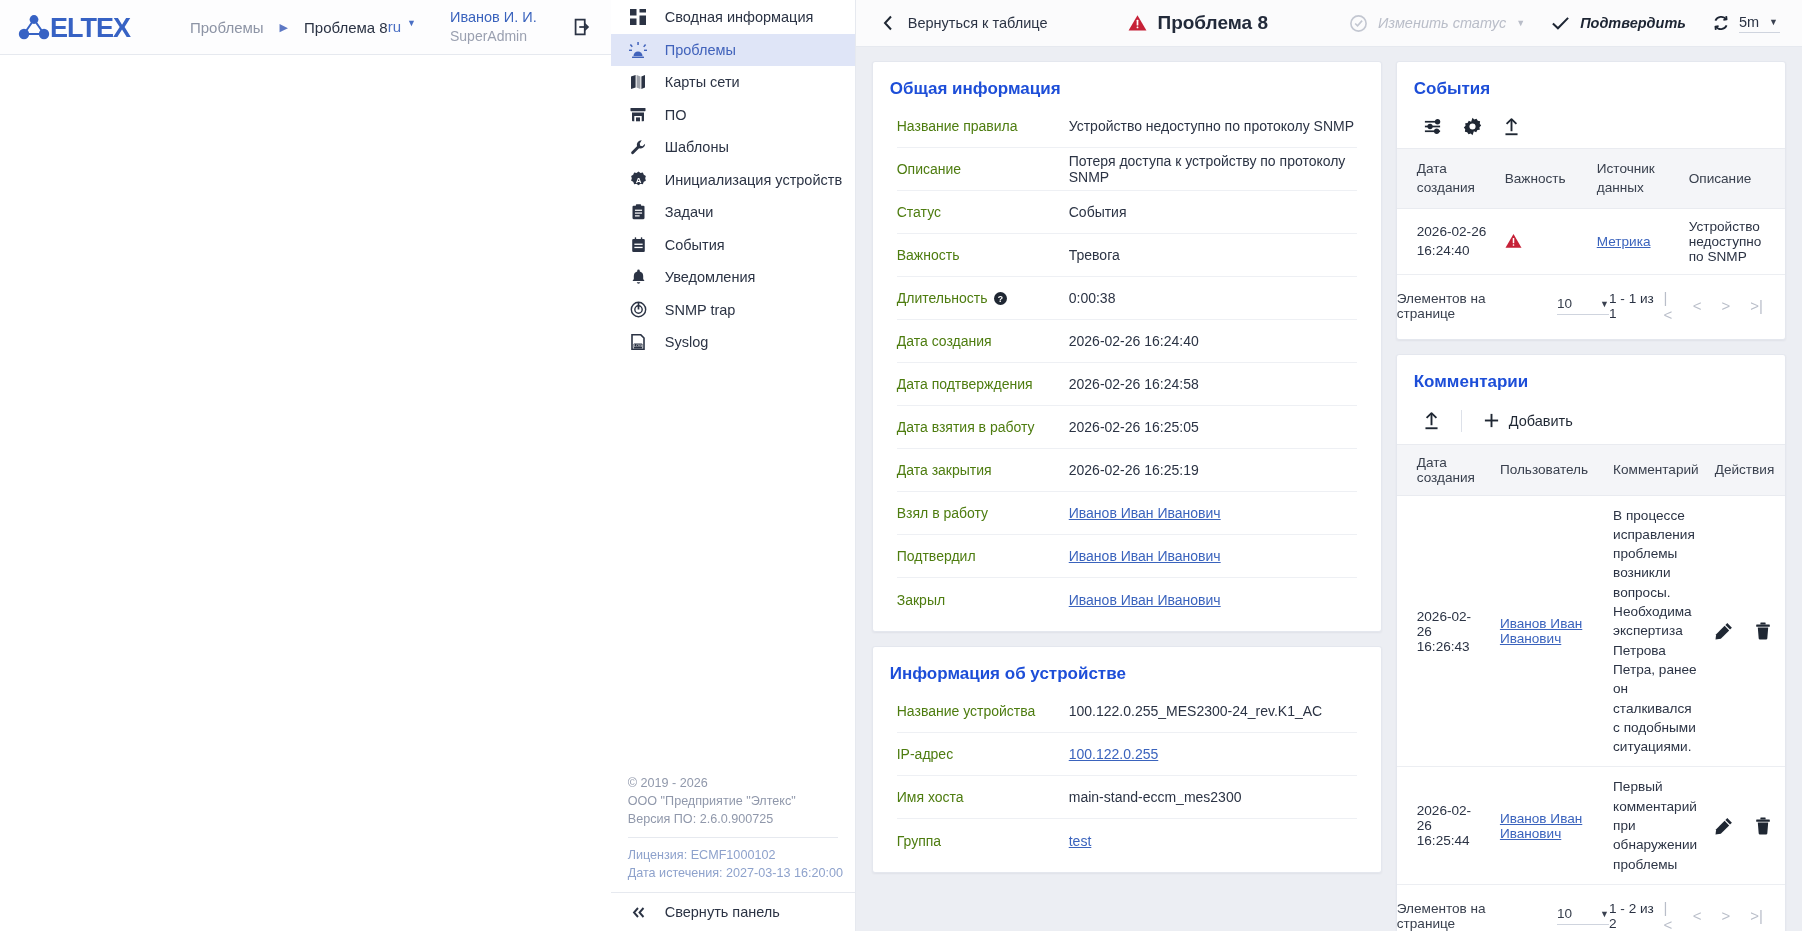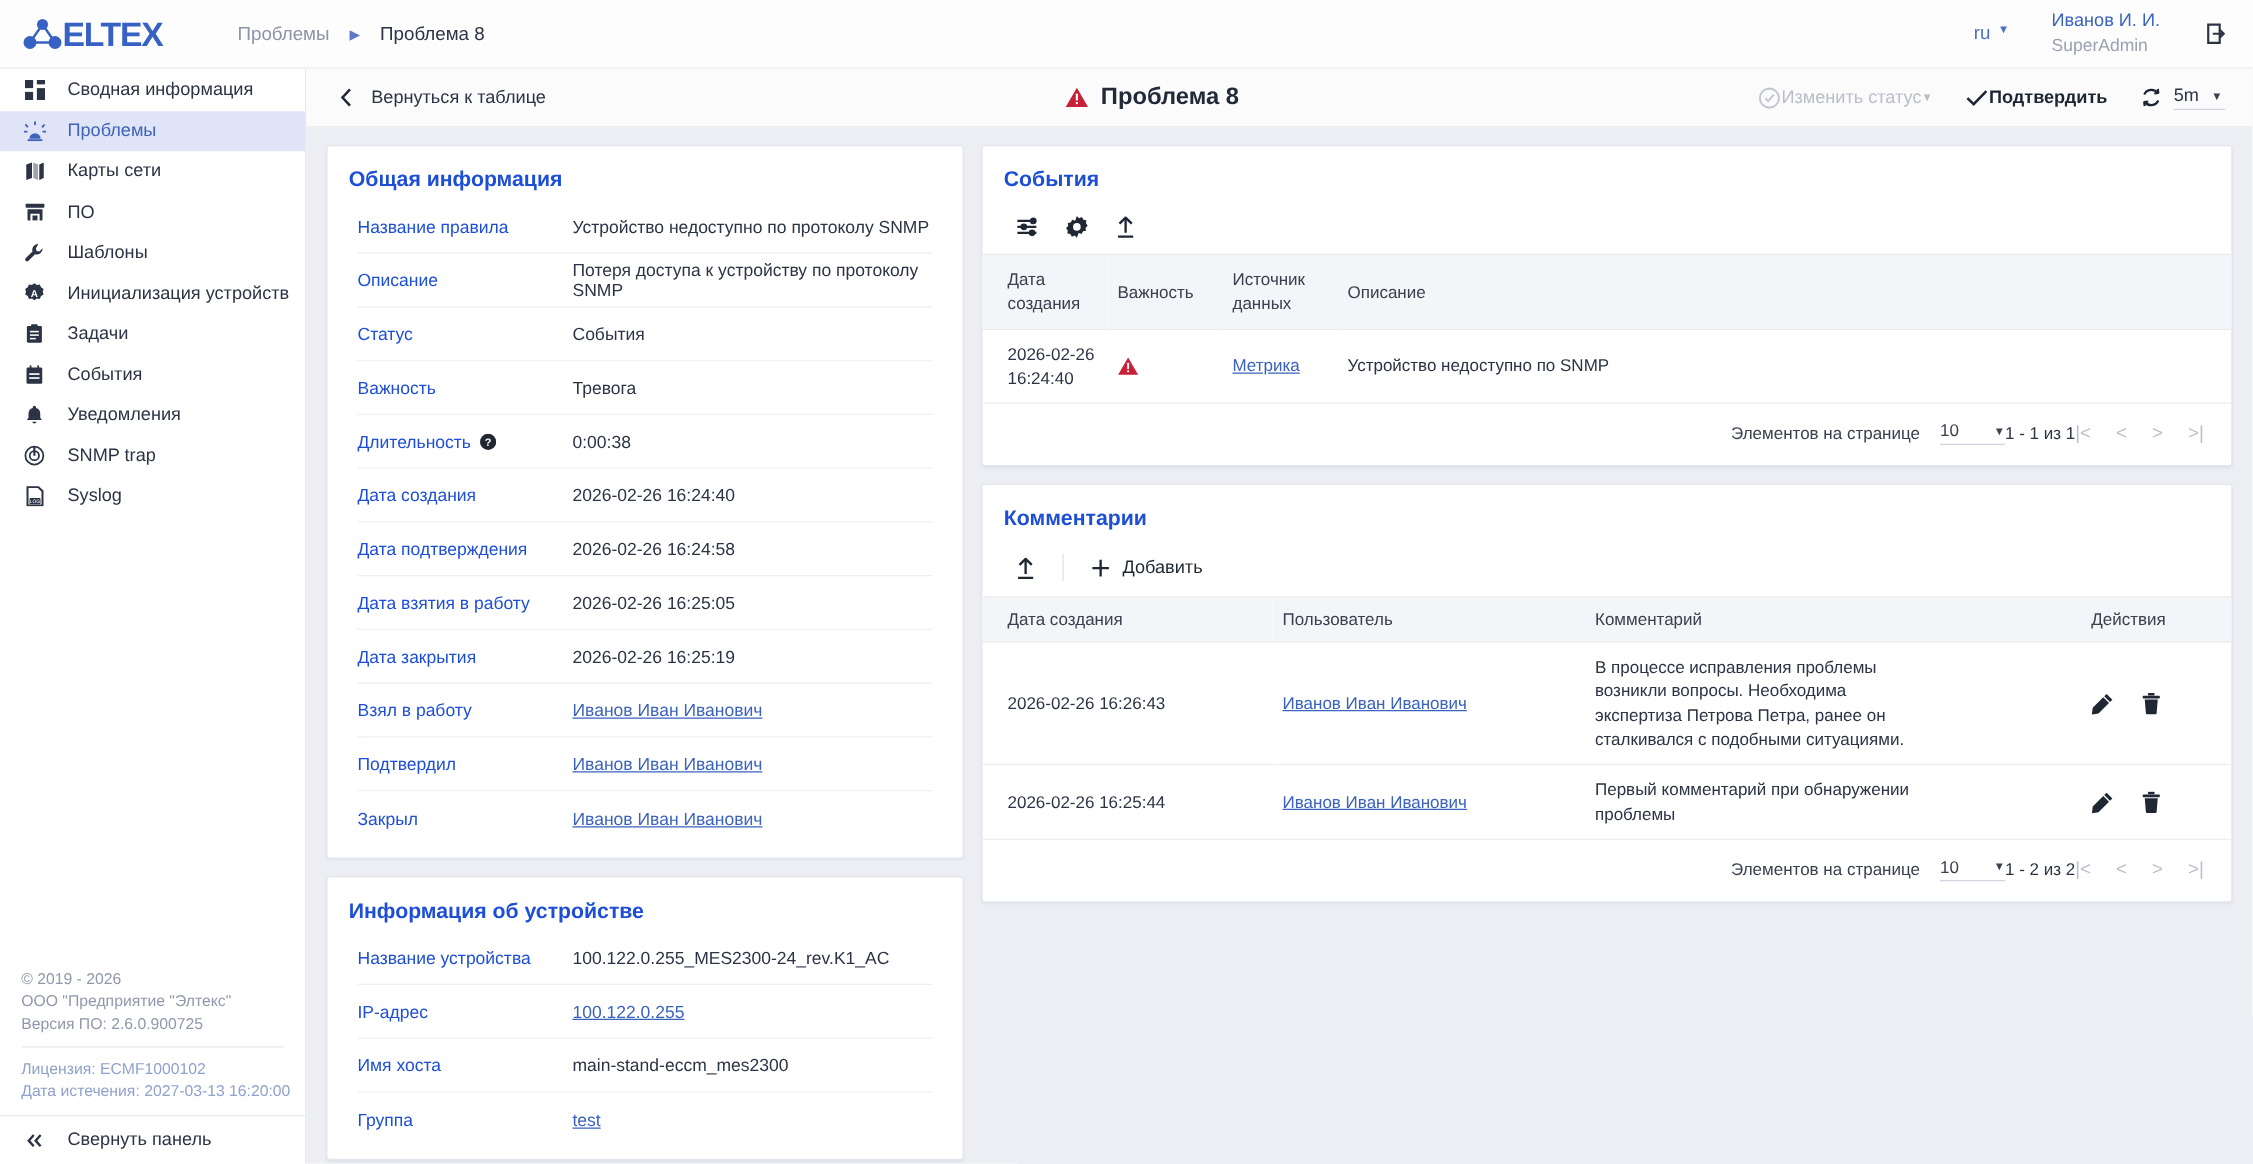--- a/index.html
+++ b/index.html
@@ -4,21 +4,21 @@
 <style>
   * { box-sizing: border-box; margin: 0; padding: 0; }
   html, body {
     width: 1802px; height: 931px;
     font-family: "Liberation Sans", sans-serif;
     font-size: 14px;
     color: #2b3344;
     background: #ffffff;
     overflow: hidden;
   }
-  .app { display: flex; flex-direction: column; width: 1802px; height: 931px; }
+  .app { display: flex; width: 1802px; height: 931px; }
 
   
   .topbar {
     height: 55px; min-height: 55px;
     background: #fdfdfe;
     border-bottom: 1px solid #e6e9ef;
     display: flex; align-items: center;
     padding: 0 18px 0 14px;
   }
   .logo { display: flex; align-items: center; width: 166px; }
@@ -77,21 +77,21 @@
     height: 47px; min-height: 47px;
     background: #fbfbfc;
     border-bottom: 1px solid #e6e9ef;
     display: flex; align-items: center;
     padding: 0 22px 0 26px;
   }
   .back-btn { display: flex; align-items: center; gap: 13px; cursor: pointer; font-size: 14.5px; color: #2b3344; }
   .ab-center { flex: 1; display: flex; justify-content: center; align-items: center; gap: 10px; }
   .page-title { font-size: 19px; font-weight: bold; color: #222a3a; }
   .ab-right { display: flex; align-items: center; gap: 26px; }
-  .btn-flat { display: flex; align-items: center; cursor: pointer; font-size: 14.5px; }
+  .btn-flat { display: flex; align-items: center; gap: 10px; cursor: pointer; font-size: 14.5px; font-style: italic; }
   .btn-disabled { color: #b9bdc8; cursor: default; }
   .btn-strong { color: #1d2533; font-weight: bold; }
   .refresh-sel { display: flex; align-items: center; gap: 9px; cursor: pointer; }
   .refresh-val { border-bottom: 1px solid #cfd4de; padding: 0 2px 2px 0; display: flex; align-items: center; gap: 10px; font-size: 14.5px; }
   .caret-sm { font-size: 9px; color: #3a4150; }
 
   .content { flex: 1; display: flex; gap: 14px; padding: 14px 16px 0 16px; overflow: hidden; }
   .col-left { width: 510px; min-width: 510px; display: flex; flex-direction: column; gap: 14px; }
   .col-right { flex: 1; display: flex; flex-direction: column; gap: 14px; min-width: 0; }
 
@@ -100,21 +100,21 @@
     border: 1px solid #e4e7ee;
     border-radius: 3px;
     box-shadow: 0 1px 2px rgba(30,40,60,0.06);
   }
   .card-title { font-size: 17px; font-weight: bold; color: #1d4ed8; padding: 17px 22px 6px 17px; }
 
   
   .kv { padding: 0 24px 10px 24px; }
   .kv-row { display: flex; align-items: center; min-height: 43px; border-bottom: 1px solid #eef0f4; }
   .kv-row:last-child { border-bottom: none; }
-  .kv-key { width: 172px; min-width: 172px; color: #1d4ed8; font-size: 14px; display: flex; align-items: center; gap: 7px; }
+  .kv-key { width: 172px; min-width: 172px; color: #4d7c0f; font-size: 14px; display: flex; align-items: center; gap: 7px; }
   .kv-val { color: #2b3344; font-size: 14px; }
   .link { color: #3a63bd; text-decoration: underline; cursor: pointer; }
   .help-ic { display: inline-flex; }
 
   
   .tbl-tools { display: flex; align-items: center; gap: 21px; padding: 12px 20px 12px 26px; text-align: right; }
   .tbl-tools .tool { cursor: pointer; display: flex; color: #1f2733; }
   .vsep { width: 1px; height: 22px; background: #dde1e9; }
   .add-btn { display: flex; align-items: center; gap: 9px; cursor: pointer; font-size: 14.5px; color: #1f2733; }
 

